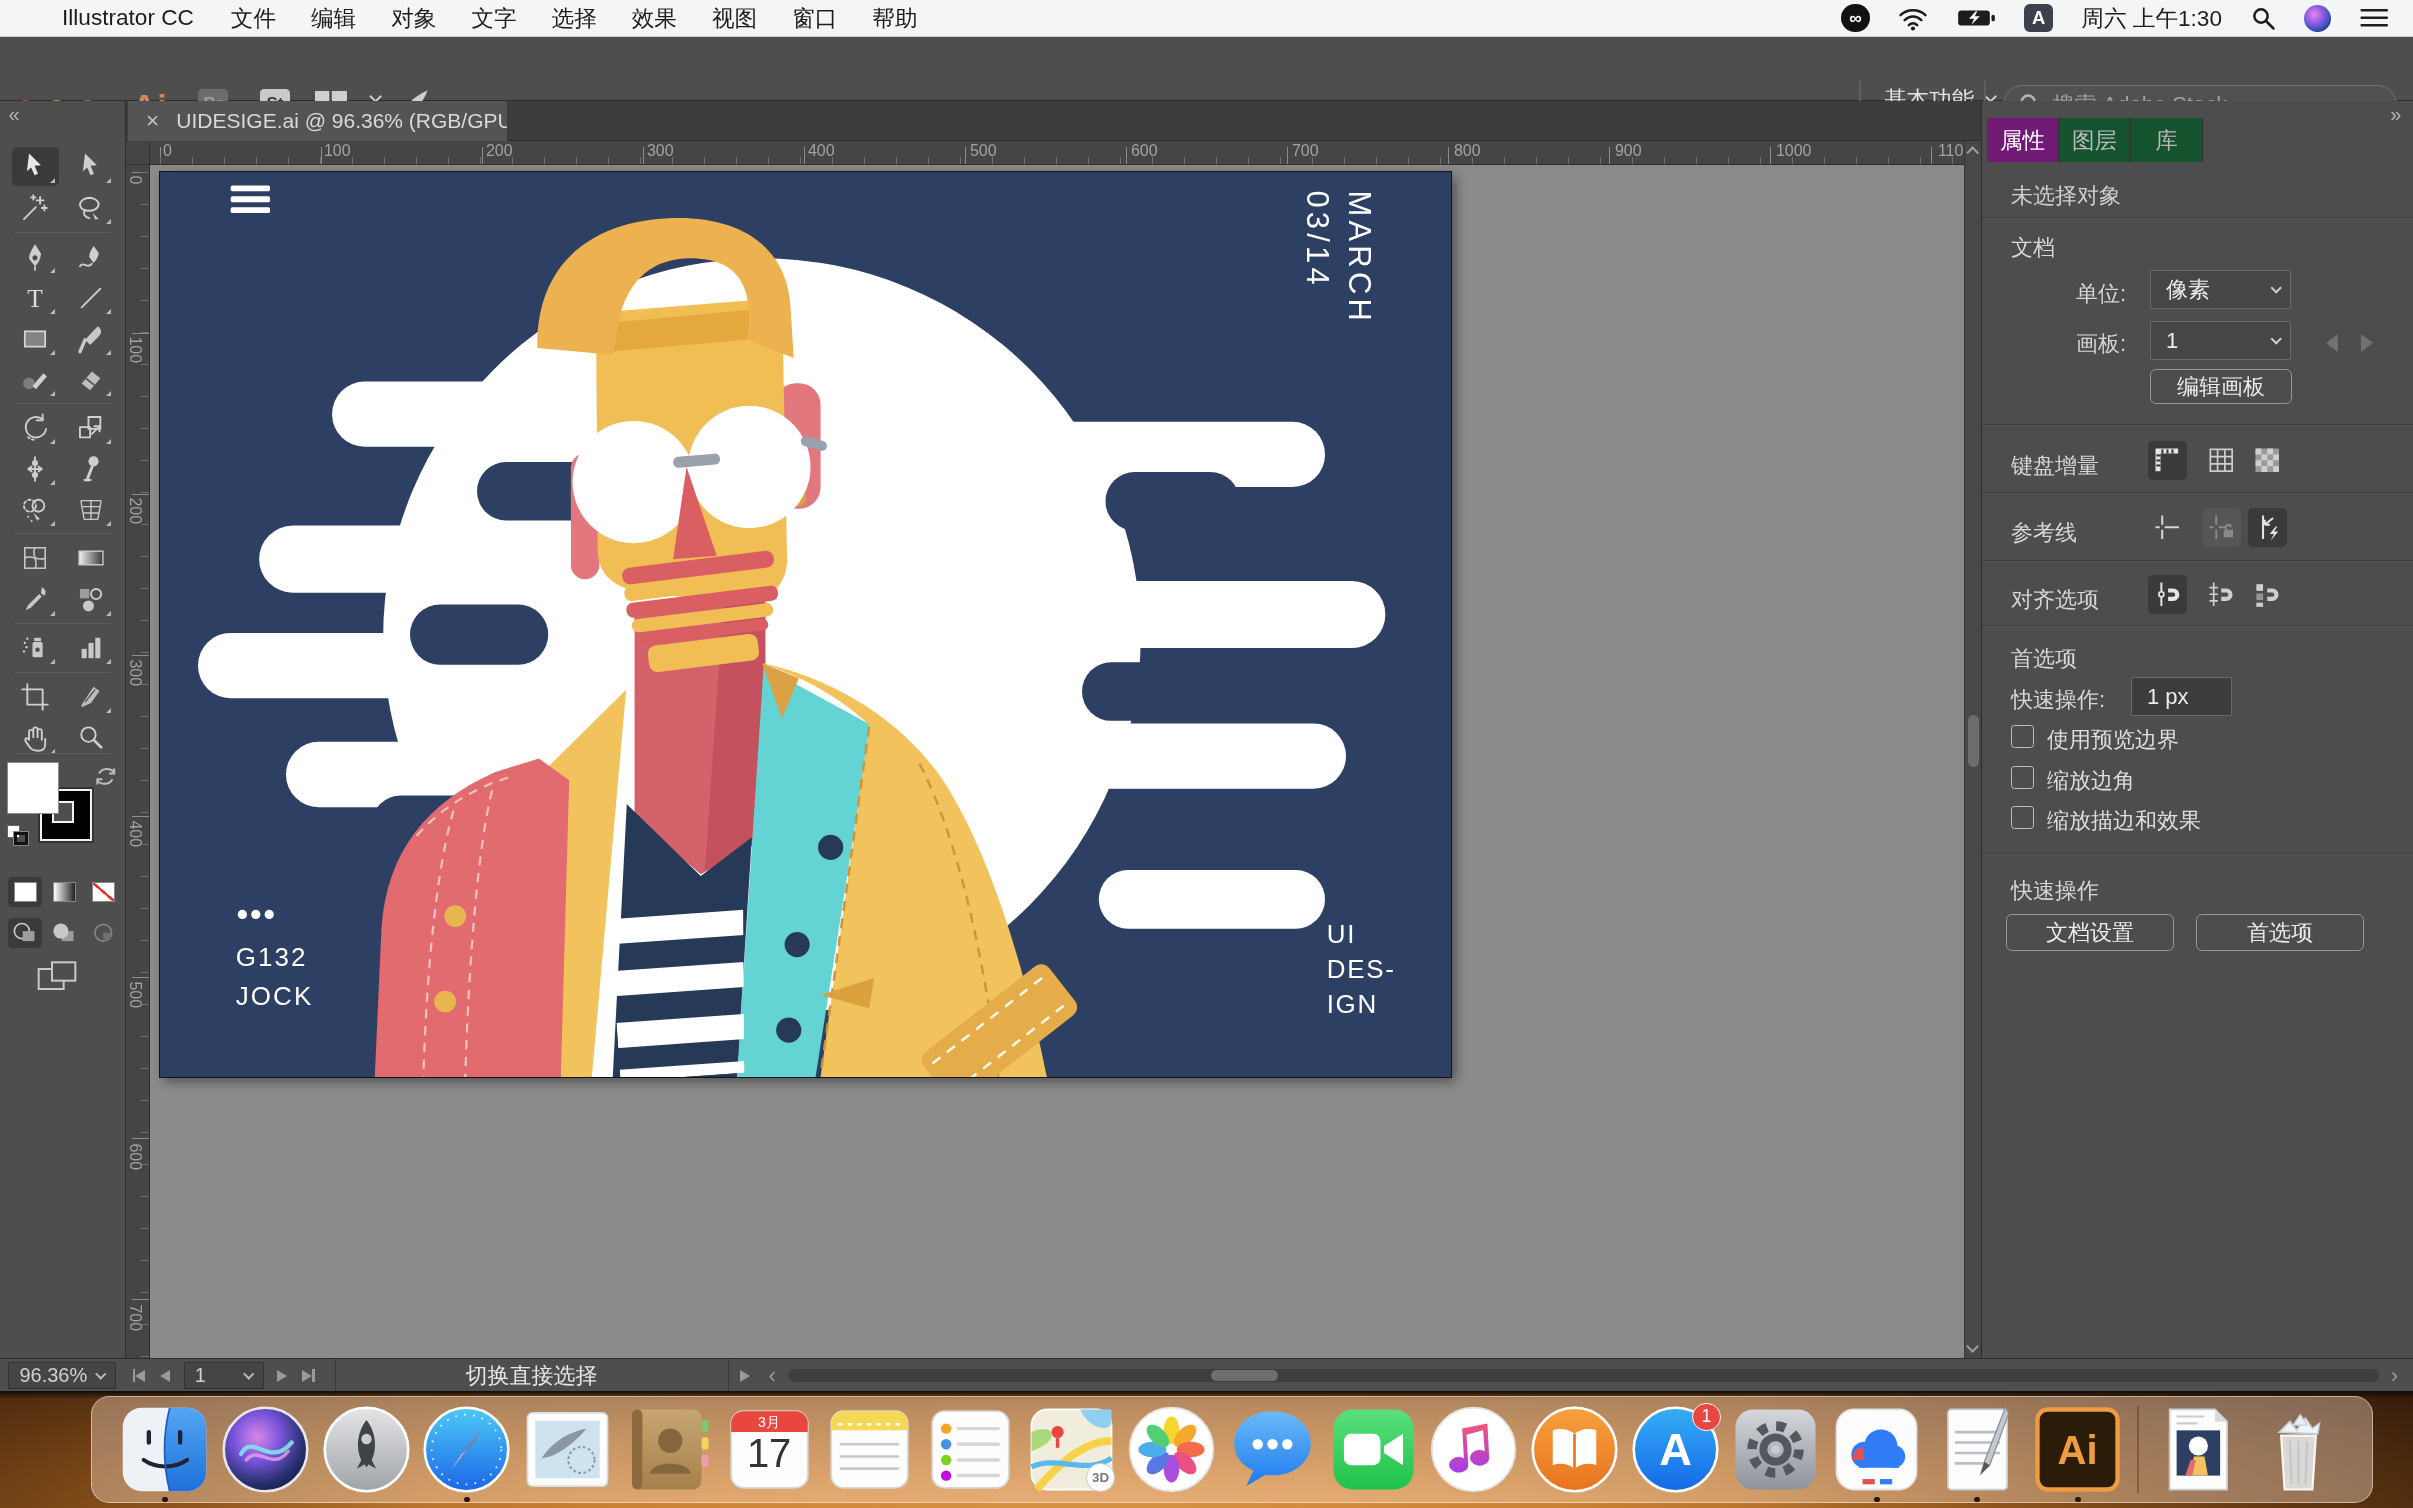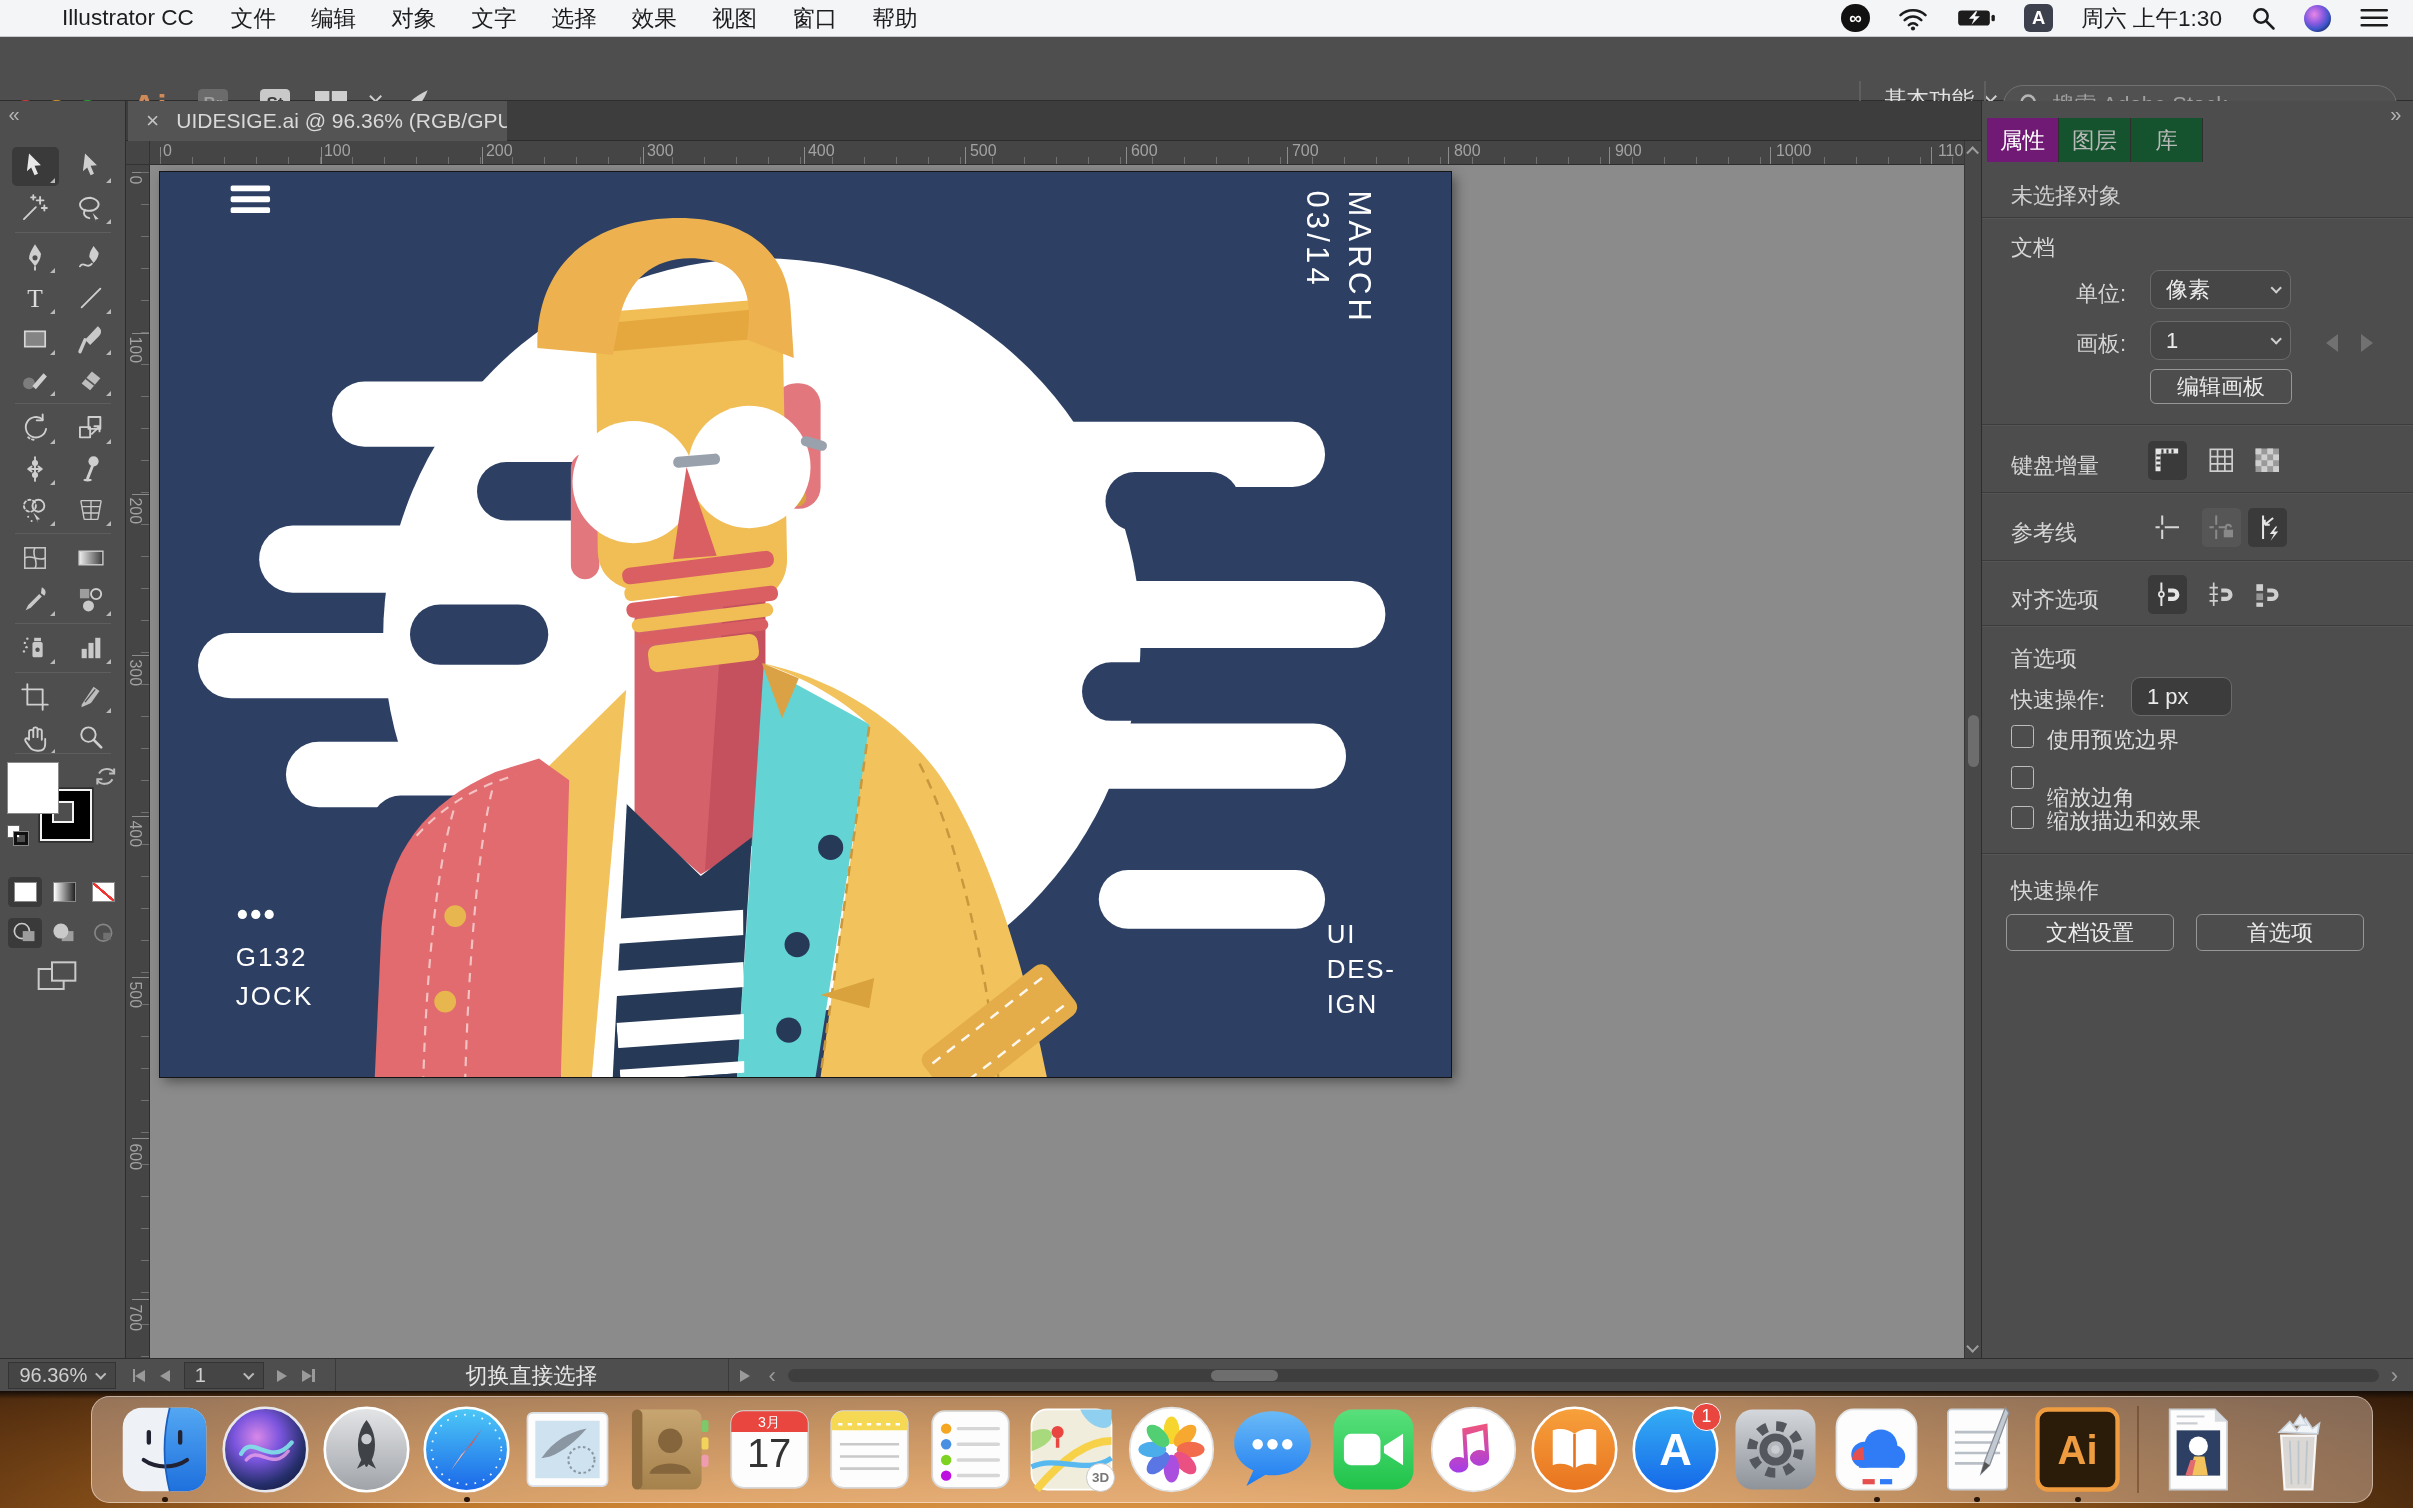--- a/index.html
+++ b/index.html
@@ -64,21 +64,21 @@
 #artboard{position:absolute;left:10px;top:6.7px;width:1291px;height:905px;background:#2d4064;box-shadow:4.2px 4.2px 11.7px rgba(0,0,0,.45);outline:0.8px solid #141414}
 #vscroll{position:absolute;right:0;top:0;width:17px;bottom:0;background:#484848;border-left:0.8px solid #383838}
 #vscroll .thumb{position:absolute;left:2.5px;top:574px;width:11px;height:52px;border-radius:5.9px;background:#6d6d6d}
 .scar{position:absolute;left:3.4px;width:9.2px;height:9.2px;border-right:2.5px solid #9e9e9e;border-bottom:2.5px solid #9e9e9e}
 
 .ptabs{position:absolute;left:5px;top:17px;display:flex;height:44px}
 .ptab{width:72px;display:flex;align-items:center;justify-content:center;font-size:22.6px;color:#b9b9b9;background:#14532d;border-right:0.8px solid #2f2f2f}
 .ptab.active{background:#701a75;color:#fff}
 .pdiv{position:absolute;left:0;width:432px;height:0.8px;background:#3c3c3c;box-shadow:0 0.8px 0 #585858}
 .plabel{position:absolute;left:29px;font-size:22px;color:#d6d6d6}
-.dd{position:absolute;height:39px;background:#464646;border:0.8px solid #6a6a6a;border-radius:9px;display:flex;align-items:center;color:#ececec;font-size:22px;padding-left:15px}
+.dd{position:absolute;height:39px;background:#464646;border:0.8px solid #6a6a6a;border-radius:1px;display:flex;align-items:center;color:#ececec;font-size:22px;padding-left:15px}
 .ddc{position:absolute;right:10px;top:13.4px;width:8.4px;height:8.4px;border-right:2.5px solid #cfcfcf;border-bottom:2.5px solid #cfcfcf;transform:rotate(45deg)}
 .pbtn{position:absolute;border:1.7px solid #979797;border-radius:5.9px;color:#ececec;font-size:22px;display:flex;align-items:center;justify-content:center;background:transparent}
 .pibtn{position:absolute;width:39px;height:39px;border-radius:5px;display:flex;align-items:center;justify-content:center}
 .pibtn.on{background:#3a3a3a}
 .pibtn.dim{background:#5a5a5a;opacity:.75}
 .cb{position:absolute;left:29px;width:22.6px;height:22.6px;border:1.7px solid #bdbdbd;border-radius:3.4px}
 .cblab{position:absolute;left:65px;font-size:22px;color:#dedede}
 .navarr{position:absolute;top:233px;width:0;height:0;opacity:.55}
 
 #statusbar{position:absolute;top:1358px;left:0;width:2413px;height:34px;background:#4e4e4e;border-top:0.8px solid #2d2d2d;display:flex;align-items:center;font-size:20px;color:#cfcfcf}
@@ -734,21 +734,21 @@
     <div class="pdiv" style="top:524px"></div>
 
     <span class="plabel" style="top:543px">首选项</span>
     <span class="plabel" style="top:584px">快速操作:</span>
     <div class="dd" style="left:149px;top:576px;width:101px;background:#3c3c3c">
         <span>1 px</span>
       </div>
     <span class="cb" style="top:624px"></span>
     <span class="cblab" style="top:624px">使用预览边界</span>
     <span class="cb" style="top:665px"></span>
-    <span class="cblab" style="top:682px">缩放边角</span>
+    <span class="cblab" style="top:665px">缩放边角</span>
     <span class="cb" style="top:705px"></span>
     <span class="cblab" style="top:705px">缩放描边和效果</span>
     <div class="pdiv" style="top:752px"></div>
 
     <span class="plabel" style="top:775px">快速操作</span>
     <div class="pbtn" style="left:24px;top:813px;width:168px;height:37px">文档设置</div>
     <div class="pbtn" style="left:214px;top:813px;width:168px;height:37px">首选项</div>
   </div>
 </div>
 

